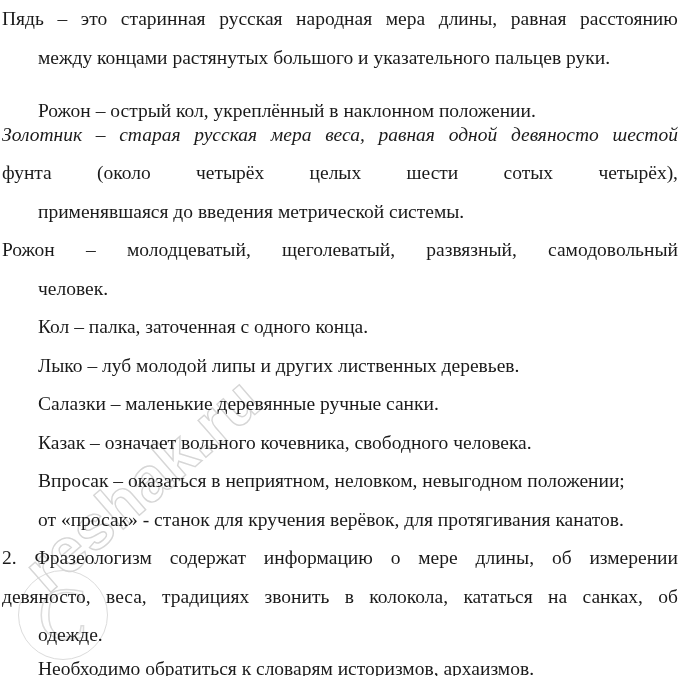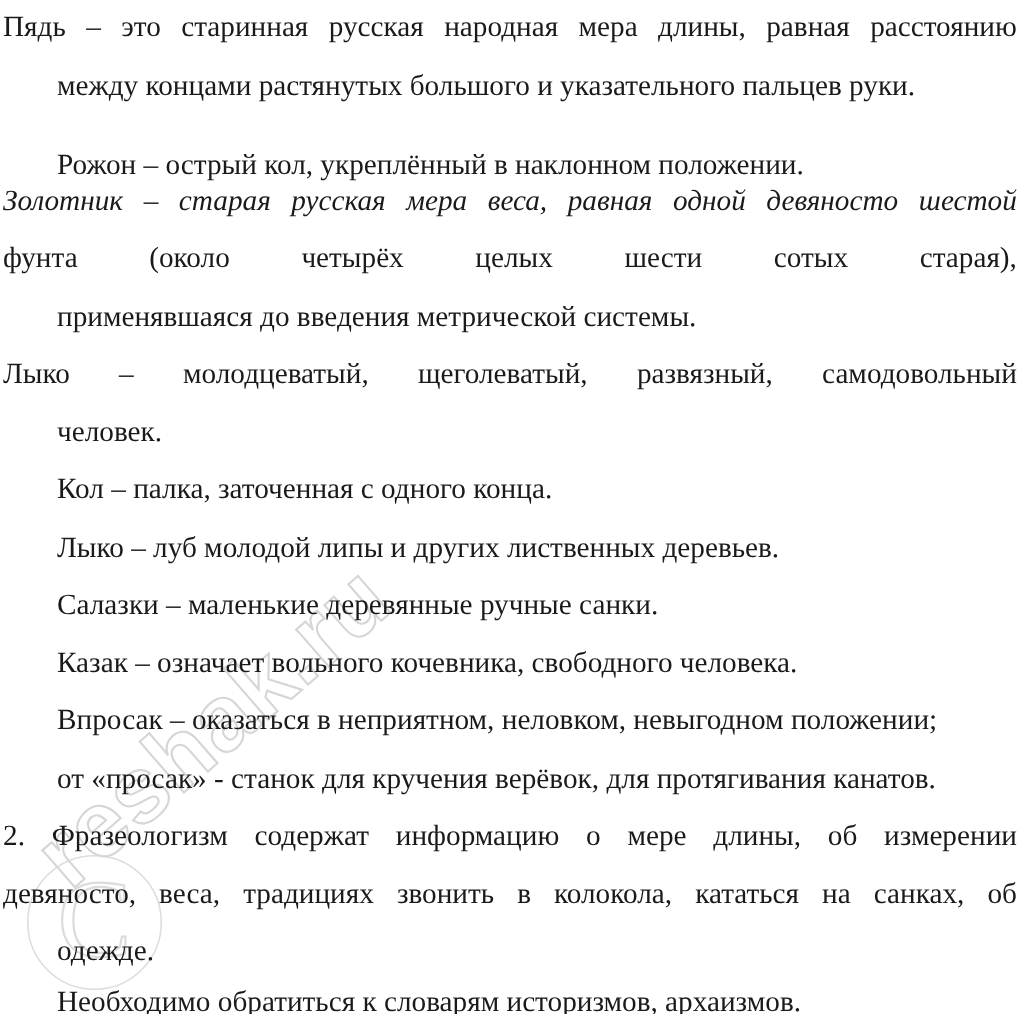--- a/index.html
+++ b/index.html
@@ -136,25 +136,25 @@
         <span>девяносто</span>
         <span>шестой</span>
       </div>
       <div class="line just" style="top: 154px;">
         <span>фунта</span>
         <span>(около</span>
         <span>четырёх</span>
         <span>целых</span>
         <span>шести</span>
         <span>сотых</span>
-        <span>старая),</span>
+        <span>четырёх),</span>
       </div>
       <div class="line tight" style="top: 192.5px;">применявшаяся до введения метрической системы.</div>
       <div class="line just" style="top: 231px;">
-        <span>Лыко</span>
+        <span>Рожон</span>
         <span>–</span>
         <span>молодцеватый,</span>
         <span>щеголеватый,</span>
         <span>развязный,</span>
         <span>самодовольный</span>
       </div>
       <div class="line tight" style="top: 269.5px;">человек.</div>
       <div class="line tight" style="top: 308px;">Кол – палка, заточенная с одного конца.</div>
       <div class="line tight" style="top: 346.5px;">Лыко – луб молодой липы и других лиственных деревьев.</div>
       <div class="line tight" style="top: 385px;">Салазки – маленькие деревянные ручные санки.</div>

